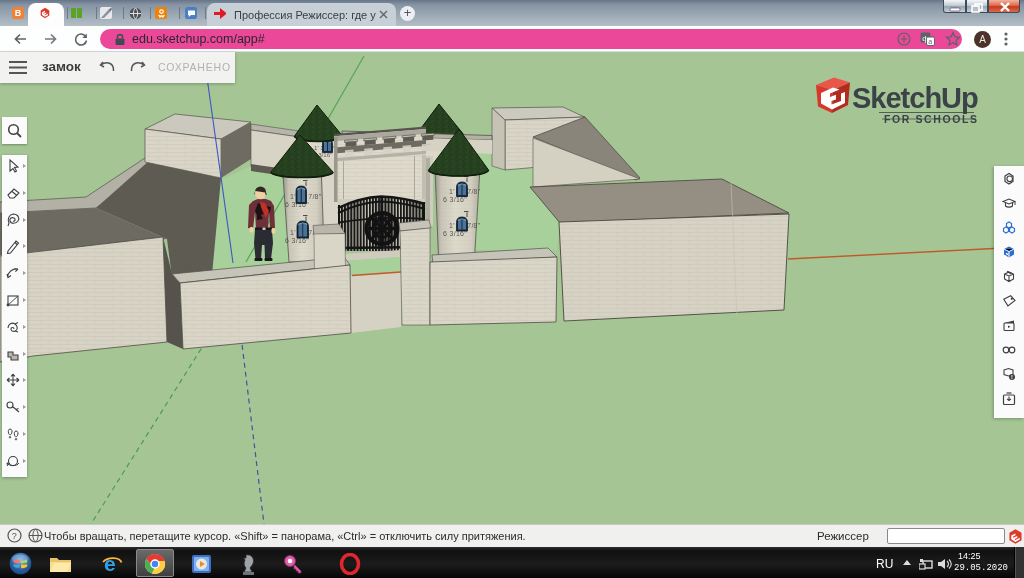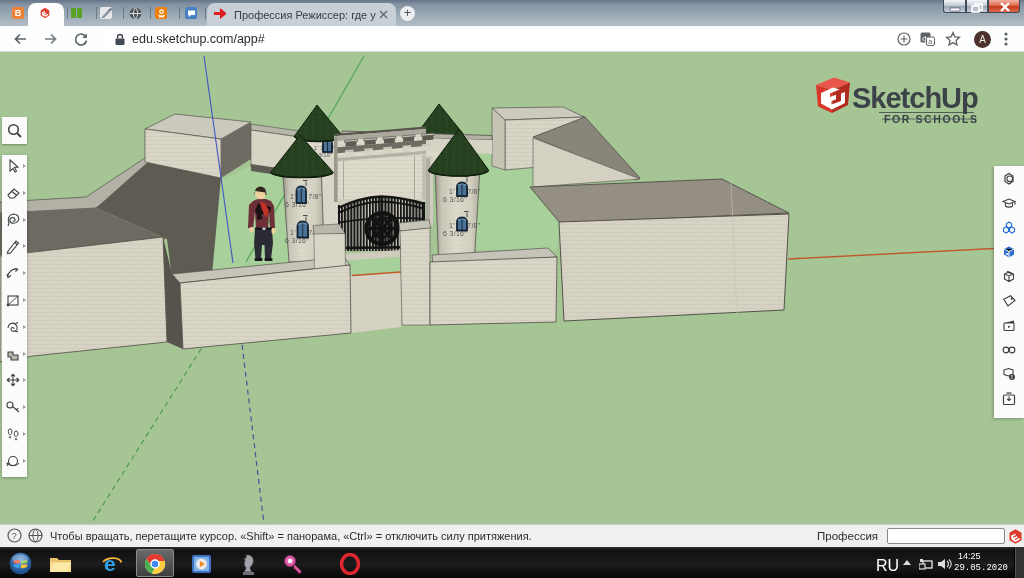--- a/index.html
+++ b/index.html
@@ -19,39 +19,39 @@
 #inactivetab{position:absolute;left:207px;top:3px;width:189px;height:23px;background:#c7cfd7;
  border-radius:8px 8px 0 0;}
 #inactivetab .ttl{position:absolute;left:27px;top:6px;width:142px;overflow:hidden;font-size:11px;
  color:#394045;white-space:nowrap;}
 #newtab{position:absolute;left:400px;top:6px;width:15px;height:15px;border-radius:50%;
  background:#eceef1;color:#4a5560;font-size:13px;line-height:14px;text-align:center;}
 .fav{position:absolute;top:7px;width:12px;height:12px;border-radius:2px;}
 
 #toolbar{position:absolute;left:0;top:26px;width:1024px;height:26px;background:#fdfefe;
  border-bottom:1px solid #dadce0;}
-#omnibox{position:absolute;left:100px;top:29px;width:862px;height:20px;background:#ffffff;
+#omnibox{position:absolute;left:100px;top:29px;width:862px;height:20px;background:#ec4899;
  border-radius:10px;}
 #omnibox .url{position:absolute;left:32px;top:3px;font-size:12.5px;color:#26292e;}
 .navic{position:absolute;top:31px;}
 
 #skbar{position:absolute;left:0;top:52px;width:235px;height:31px;background:#f2f2f1;
  box-shadow:0 1px 3px rgba(0,0,0,.25);}
 #skbar .name{position:absolute;left:42px;top:7px;font-size:13.5px;font-weight:bold;color:#3c3c3c;}
 #skbar .saved{position:absolute;left:158px;top:9px;font-size:10.5px;color:#b2b2b2;letter-spacing:.8px;}
 #searchbox{position:absolute;left:2px;top:117px;width:25px;height:27px;background:#fbfbfb;
  box-shadow:0 1px 2px rgba(0,0,0,.3);}
 #ltools{position:absolute;left:2px;top:155px;width:25px;height:322px;background:#fbfbfb;
  box-shadow:0 1px 3px rgba(0,0,0,.3);}
 #rtools{position:absolute;left:994px;top:166px;width:30px;height:252px;background:#fbfbfb;
  box-shadow:-1px 1px 3px rgba(0,0,0,.25);}
 
 #status{position:absolute;left:0;top:524px;width:1024px;height:23px;background:#f0f0ee;
  border-top:1px solid #c8c8c6;}
-#status .msg{position:absolute;left:50px;top:5px;font-size:11px;color:#2b2b2b;}
+#status .msg{position:absolute;left:44px;top:5px;font-size:11px;color:#2b2b2b;}
 #status .meas{position:absolute;left:817px;top:5px;font-size:11.5px;color:#2b2b2b;}
 #status input{position:absolute;left:887px;top:3px;width:118px;height:16px;border:1px solid #8a8a8a;
  border-radius:2px;background:#fff;}
 
 #taskbar{position:absolute;left:0;top:547px;width:1024px;height:31px;
  background:linear-gradient(180deg,#2e2e2e 0%,#101010 12%,#1c1c1c 55%,#060606 100%);}
 .clk{position:absolute;color:#fff;font-size:9px;text-align:left;width:60px;z-index:5;}
 #chromtile{position:absolute;left:136px;top:549px;width:38px;height:28px;
  background:linear-gradient(180deg,#6a6a6a,#3f3f3f);border:1px solid #8a8a8a;border-radius:2px;}
 #showdesk{position:absolute;left:1014px;top:547px;width:10px;height:31px;background:#333;
@@ -349,20 +349,33 @@
         <polygon points="816,85 834,77.5 850,82.5 833,90" fill="#e9564a"></polygon>
         <polygon points="816,85 833,90 832,113 818,106.5" fill="#d8382b"></polygon>
         <polygon points="833,90 850,82.5 848,105 832,113" fill="#b12b1f"></polygon>
         <path d="M821 93 L833 87.5 L839.5 89.5 L830 93.5 L830 97 L836 94.8 L836 99.5 L831.5 101 L831.5 104.5 L841 101 L841 93.5 L845 92 L845 103 L832 109.5 L821 103.5 Z" fill="#fff"></path>
         <text x="852" y="108" font-size="29" font-weight="bold" fill="#3b4248" letter-spacing="-1">SketchUp</text>
         <line x1="879" y1="112.5" x2="974" y2="112.5" stroke="#3b4248" stroke-width="0.8"></line>
         <text x="884" y="123" font-size="10.5" font-weight="bold" fill="#3b4248" letter-spacing="1.6">FOR SCHOOLS</text>
         <line x1="882" y1="119" x2="976" y2="119" stroke="#3b4248" stroke-width="0.7"></line>
       </g>
     </svg>
+<div id="skbar">
+      <svg style="position:absolute;left:9px;top:8px;" width="18" height="15">
+        <path d="M0 2 H18 M0 7.5 H18 M0 13 H18" stroke="#555" stroke-width="1.8"></path>
+      </svg>
+      <span class="name">замок</span>
+      <svg style="position:absolute;left:99px;top:7px;" width="17" height="16">
+        <path d="M4 3 L1.5 6 L5 8 M1.8 6 C9 1 15 5 14.5 12" stroke="#555" stroke-width="1.5" fill="none"></path>
+      </svg>
+      <svg style="position:absolute;left:129px;top:7px;" width="17" height="16">
+        <path d="M13 3 L15.5 6 L12 8 M15.2 6 C8 1 2 5 2.5 12" stroke="#555" stroke-width="1.5" fill="none"></path>
+      </svg>
+      <span class="saved">СОХРАНЕНО</span>
+    </div>
 <div id="searchbox">
       <svg style="position:absolute;left:5px;top:6px;" width="16" height="16">
         <circle cx="6.5" cy="6.5" r="4.8" fill="none" stroke="#444" stroke-width="1.6"></circle>
         <line x1="10" y1="10" x2="14" y2="14" stroke="#444" stroke-width="1.8"></line>
       </svg>
     </div>
 <div id="ltools">
       <svg style="position:absolute;left:3px;top:3px;" width="16" height="16" viewBox="0 0 16 16">
         <path d="M5 2 L5 13 L8 10.5 L10 14 L11.5 13 L9.5 9.5 L13 9 Z" fill="none" stroke="#3c4043" stroke-width="1.1"></path>
       </svg>
@@ -465,21 +478,21 @@
 <div id="status">
       <svg style="position:absolute;left:7px;top:3px;" width="15" height="15">
         <circle cx="7.5" cy="7.5" r="6.5" fill="none" stroke="#555" stroke-width="1.2"></circle>
         <text x="4.8" y="11" font-size="9" fill="#555">?</text>
       </svg>
       <svg style="position:absolute;left:28px;top:3px;" width="15" height="15">
         <circle cx="7.5" cy="7.5" r="6.5" fill="none" stroke="#555" stroke-width="1.2"></circle>
         <path d="M1 7.5 H14 M7.5 1 C4 4 4 11 7.5 14 M7.5 1 C11 4 11 11 7.5 14" fill="none" stroke="#555" stroke-width="1"></path>
       </svg>
       <span class="msg">Чтобы вращать, перетащите курсор. «Shift» = панорама, «Ctrl» = отключить силу притяжения.</span>
-      <span class="meas">Профессия</span>
+      <span class="meas">Режиссер</span>
       <input style="">
       <svg style="position:absolute;left:1007px;top:3px;" width="17" height="17" viewBox="0 0 14 14">
         <path d="M2 4 L7 1 L12 4 L12 10 L7 13 L2 10 Z" fill="#dd3b2a"></path>
         <path d="M3.5 6.2 L7 4.5 L7 6 L5 7 L5 8 L8.5 6.5 L8.5 8 L6.5 9 L6.5 10 L10.5 8 L10.5 9.5 L7 11.5 L3.5 9.2 Z" fill="#fff"></path>
       </svg>
     </div>
 <div id="taskbar"></div>
     <div id="chromtile"></div>
     <div id="showdesk"></div>
     <svg style="position:absolute;left:9px;top:552px;" width="23" height="23">
@@ -524,21 +537,21 @@
       <rect x="5" y="20" width="11" height="3" fill="#6e7177"></rect>
     </svg>
     <svg style="position:absolute;left:282px;top:553px;" width="23" height="22">
       <circle cx="8" cy="8" r="5.5" fill="#e060a8" stroke="#8a2a66" stroke-width="1"></circle>
       <circle cx="8" cy="8" r="2.3" fill="#fff"></circle>
       <path d="M12 11 L19 18 L19 20 L16 20 L16 18 L14 18 L14 16 L12 16 Z" fill="#e060a8" stroke="#8a2a66" stroke-width="0.8"></path>
     </svg>
     <svg style="position:absolute;left:339px;top:553px;" width="22" height="22">
       <ellipse cx="11" cy="11" rx="8.5" ry="9.5" fill="none" stroke="#e0262e" stroke-width="3.5"></ellipse>
     </svg>
-    <div style="position:absolute;left:876px;top:557px;color:#fff;font-size:16px;">RU</div>
+    <div style="position:absolute;left:876px;top:557px;color:#fff;font-size:12px;">RU</div>
     <div style="position:absolute;left:903px;top:560px;width:0;height:0;border-bottom:5px solid #ddd;border-left:4px solid transparent;border-right:4px solid transparent;"></div>
     <svg style="position:absolute;left:919px;top:558px;" width="14" height="12">
       <rect x="4" y="3" width="9" height="7" fill="none" stroke="#ddd" stroke-width="1.4"></rect>
       <rect x="0" y="6" width="6" height="5" fill="#1c1c1c" stroke="#ddd" stroke-width="1.2"></rect>
       <rect x="1" y="1" width="3" height="3" fill="#ddd"></rect>
     </svg>
     <svg style="position:absolute;left:938px;top:558px;" width="14" height="12">
       <path d="M0 4 H3 L7 1 V11 L3 8 H0 Z" fill="#ddd"></path>
       <path d="M9 3 C11 5 11 7 9 9 M11 1.5 C14 4.5 14 7.5 11 10.5" stroke="#ddd" stroke-width="1.1" fill="none"></path>
     </svg>

